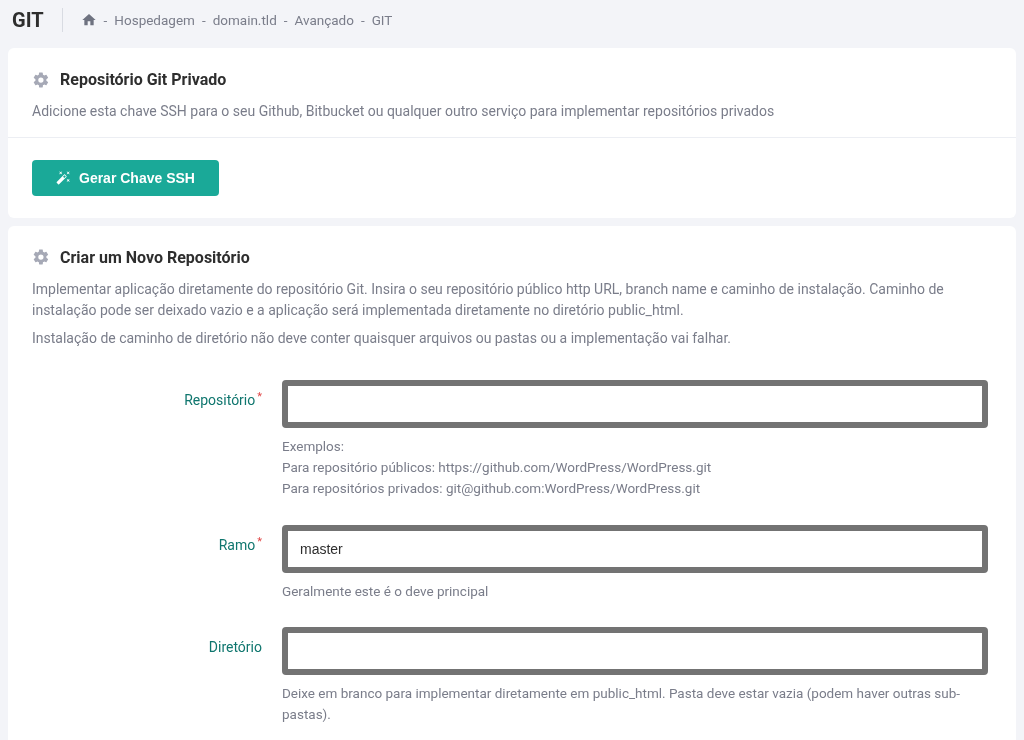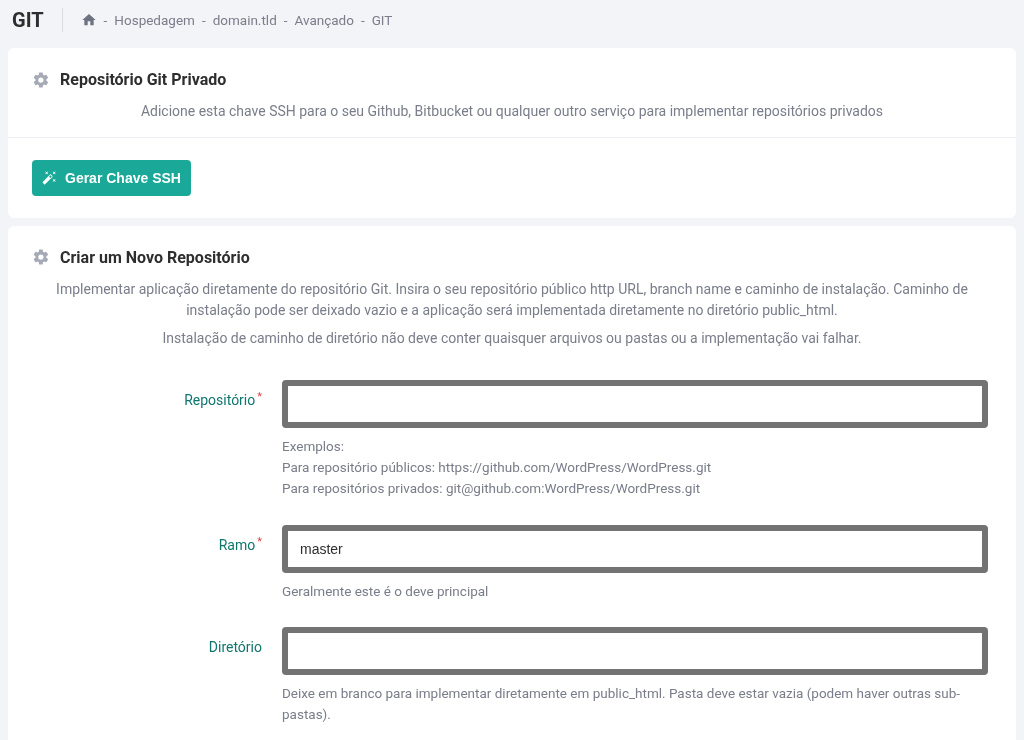--- a/index.html
+++ b/index.html
@@ -73,36 +73,35 @@
     .card-title {
       font-size: 16px;
       font-weight: 700;
       color: #2e2e2e;
     }
     .card-desc {
       font-size: 14px;
       color: #7a7d8a;
       line-height: 1.55;
       margin-bottom: 6px;
-      text-align: center;
     }
     .card-divider {
       border: none;
       border-top: 1px solid #eceef3;
       margin: 14px -24px 22px -24px;
     }
     .btn {
       display: inline-flex;
       align-items: center;
       gap: 8px;
       background-color: #1aa998;
       color: #ffffff;
       border: none;
       border-radius: 4px;
-      padding: 10px 10px;
+      padding: 10px 24px;
       font-size: 14px;
       font-weight: 600;
       cursor: pointer;
     }
     .btn svg {
       width: 15px;
       height: 15px;
       fill: #ffffff;
       display: block;
     }

